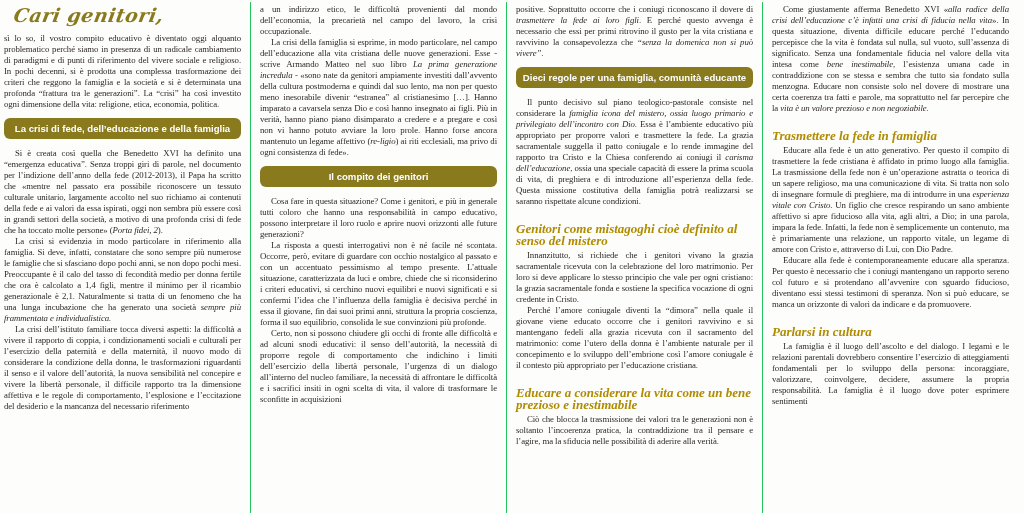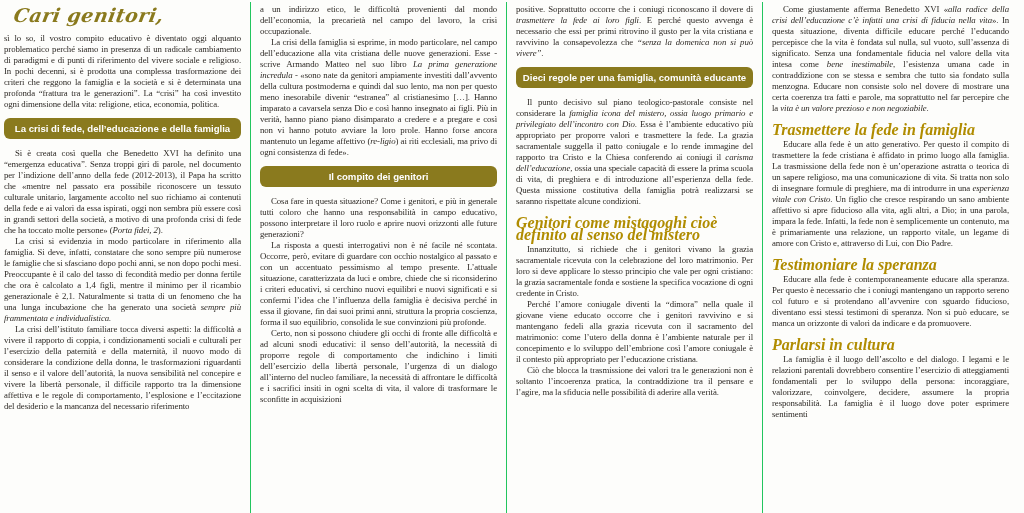--- a/index.html
+++ b/index.html
@@ -34,22 +34,22 @@
     color:#ffffff;
     font-family:"Liberation Sans", sans-serif;
     font-weight:bold; font-size:9.6px; line-height:11px;
     text-align:center; padding:5px 2px;
     margin:8px 0 9px 0;
     border-radius:6px;
   }
   .subhead {
     color:var(--subhead,#b08c00);
     font-style:italic; font-weight:bold;
-    font-size:16px; line-height:12px;
-    margin:10px 0 3px 0;
+    font-size:13px; line-height:12px;
+    margin:16px 0 3px 0;
   }
 </style>
 </head>
 <body>
 
 <div class="page">
   <div class="col">
       <div class="doc-title">Cari genitori,</div>
       <p class="para"><span>sì lo so, il vostro compito educativo è diventato oggi alquanto problematico perché siamo in presenza di un radicale cambiamento di paradigmi e di punti di riferimento del vivere sociale e religioso. In pochi decenni, si è prodotta una complessa trasformazione dei criteri che reggono la famiglia e la società e si è determinata una profonda “frattura tra le generazioni”. La “crisi” ha così investito ogni dimensione della vita: religione, etica, economia, politica.</span></p>
       <div class="band">La crisi di fede, dell’educazione e della famiglia</div>
@@ -65,24 +65,24 @@
       <p class="para indent"><span>La risposta a questi interrogativi non è né facile né scontata. Occorre, però, evitare di guardare con occhio nostalgico al passato e con un accentuato pessimismo al tempo presente. L’attuale situazione, caratterizzata da luci e ombre, chiede che si riconsiderino i criteri educativi, si cerchino nuovi equilibri e nuovi significati e si confermi l’idea che l’influenza della famiglia è decisiva perché in essa il giovane, fin dai suoi primi anni, struttura la propria coscienza, forma il suo equilibrio, consolida le sue convinzioni più profonde.</span></p>
       <p class="para indent"><span>Certo, non si possono chiudere gli occhi di fronte alle difficoltà e ad alcuni snodi educativi: il senso dell’autorità, la necessità di proporre regole di comportamento che indichino i limiti dell’esercizio della libertà personale, l’urgenza di un dialogo all’interno del nucleo familiare, la necessità di affrontare le difficoltà e i sacrifici insiti in ogni scelta di vita, il valore di trasformare le sconfitte in acquisizioni</span></p>
     </div>
   <div class="col">
       <p class="para"><span>positive. Soprattutto occorre che i coniugi riconoscano il dovere di </span><span class="it">trasmettere la fede ai loro figli</span><span>. E perché questo avvenga è necessario che essi per primi ritrovino il gusto per la vita cristiana e ravvivino la consapevolezza che </span><span class="it">“senza la domenica non si può vivere”</span><span>.</span></p>
       <div class="band">Dieci regole per una famiglia, comunità educante</div>
       <p class="para indent"><span>Il punto decisivo sul piano teologico-pastorale consiste nel considerare la </span><span class="it">famiglia icona del mistero, ossia luogo primario e privilegiato dell’incontro con Dio</span><span>. Essa è l’ambiente educativo più appropriato per proporre valori e trasmettere la fede. La grazia sacramentale suggella il patto coniugale e lo rende immagine del rapporto tra Cristo e la Chiesa conferendo ai coniugi il </span><span class="it">carisma dell’educazione</span><span>, ossia una speciale capacità di essere la prima scuola di vita, di preghiera e di introduzione all’esperienza della fede. Questa missione costitutiva della famiglia potrà realizzarsi se saranno rispettate alcune condizioni.</span></p>
       <h3 class="subhead">Genitori come mistagoghi cioè definito al senso del mistero</h3>
       <p class="para indent"><span>Innanzitutto, si richiede che i genitori vivano la grazia sacramentale ricevuta con la celebrazione del loro matrimonio. Per loro si deve applicare lo stesso principio che vale per ogni cristiano: la grazia sacramentale fonda e sostiene la specifica vocazione di ogni credente in Cristo.</span></p>
       <p class="para indent"><span>Perché l’amore coniugale diventi la “dimora” nella quale il giovane viene educato occorre che i genitori ravvivino e si mantengano fedeli alla grazia ricevuta con il sacramento del matrimonio: come l’utero della donna è l’ambiente naturale per il concepimento e lo sviluppo dell’embrione così l’amore coniugale è il contesto più appropriato per l’educazione cristiana.</span></p>
+      <h3 class="subhead">Educare a considerare la vita come un bene prezioso e inestimabile</h3>
       <p class="para indent"><span>Ciò che blocca la trasmissione dei valori tra le generazioni non è soltanto l’incoerenza pratica, la contraddizione tra il pensare e l’agire, ma la sfiducia nelle possibilità di aderire alla verità.</span></p>
     </div>
   <div class="col">
       <p class="para indent"><span>Come giustamente afferma Benedetto XVI «</span><span class="it">alla radice della crisi dell’educazione c’è infatti una crisi di fiducia nella vita</span><span>». In questa situazione, diventa difficile educare perché l’educando percepisce che la vita è fondata sul nulla, sul vuoto, sull’assenza di significato. Senza una fondamentale fiducia nel valore della vita intesa come </span><span class="it">bene inestimabile</span><span>, l’esistenza umana cade in contraddizione con se stessa e sembra che tutto sia fondato sulla menzogna. Educare non consiste solo nel dovere di mostrare una certa coerenza tra fatti e parole, ma soprattutto nel far percepire che la </span><span class="it">vita è un valore prezioso e non negoziabile</span><span>.</span></p>
       <h3 class="subhead">Trasmettere la fede in famiglia</h3>
       <p class="para indent"><span>Educare alla fede è un atto generativo. Per questo il compito di trasmettere la fede cristiana è affidato in primo luogo alla famiglia. La trasmissione della fede non è un’operazione astratta o teorica di un sapere religioso, ma una comunicazione di vita. Si tratta non solo di insegnare formule di preghiere, ma di introdurre in una </span><span class="it">esperienza vitale con Cristo</span><span>. Un figlio che cresce respirando un sano ambiente affettivo si apre fiducioso alla vita, agli altri, a Dio; in una parola, impara la fede. Infatti, la fede non è semplicemente un contenuto, ma è primariamente una relazione, un rapporto vitale, un legame di amore con Cristo e, attraverso di Lui, con Dio Padre.</span></p>
-      <h3 class="subhead">Testimoniare la speranza</h3>
       <p class="para indent"><span>Educare alla fede è contemporaneamente educare alla speranza. Per questo è necessario che i coniugi mantengano un rapporto sereno col futuro e si protendano all’avvenire con sguardo fiducioso, diventano essi stessi testimoni di speranza. Non si può educare, se manca un orizzonte di valori da indicare e da promuovere.</span></p>
       <h3 class="subhead">Parlarsi in cultura</h3>
       <p class="para indent"><span>La famiglia è il luogo dell’ascolto e del dialogo. I legami e le relazioni parentali dovrebbero consentire l’esercizio di atteggiamenti fondamentali per lo sviluppo della persona: incoraggiare, valorizzare, coinvolgere, decidere, assumere la propria responsabilità. La famiglia è il luogo dove poter esprimere sentimenti</span></p>
     </div>
 </div>
 
 </body></html>

